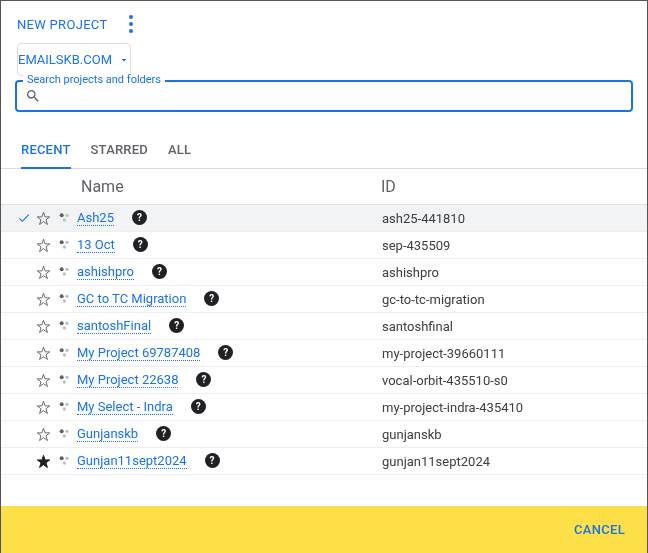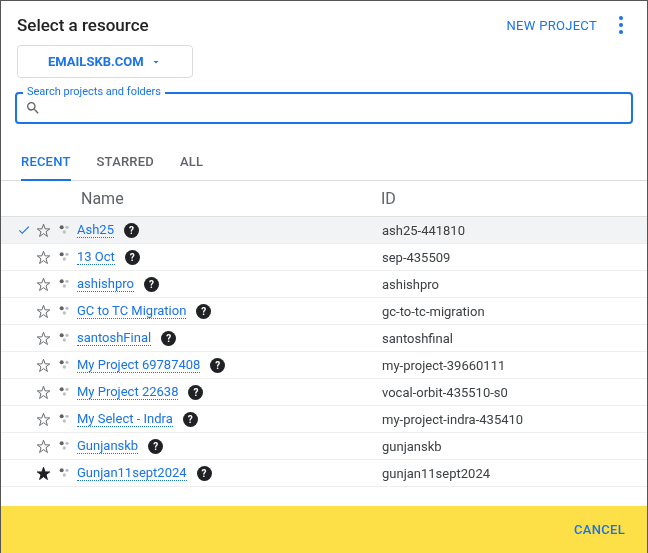--- a/index.html
+++ b/index.html
@@ -3,55 +3,54 @@
 <meta charset="utf-8">
 <style>
 *{box-sizing:border-box;margin:0;padding:0;font-family:Roboto,Arial,sans-serif}
 body{width:648px;height:553px;background:#fff;border:1px solid #555;overflow:hidden}
 .hdr{display:flex;align-items:center;justify-content:space-between;padding:14px 16px 10px 16px}
 .ttl{font-size:17px;font-weight:500;color:#222}
 .hdr-r{display:flex;align-items:center;gap:14px}
 .newp{color:#1a73e8;font-size:13px;font-weight:400;letter-spacing:.3px;cursor:pointer}
 .dots{width:20px;display:flex;flex-direction:column;align-items:center;gap:3px;cursor:pointer}
 .dots span{width:4px;height:4px;background:#1a73e8;border-radius:50%}
-.org{display:inline-flex;align-items:center;gap:6px;border:1px solid #dadce0;border-radius:4px;padding:8px 30px;margin:0 0 14px 16px;color:#1a73e8;font-size:13px;font-weight:700;cursor:pointer}
+.org{display:inline-flex;align-items:center;gap:6px;border:1px solid #dadce0;border-radius:4px;padding:8px 0;margin:0 0 4px 16px;color:#1a73e8;font-size:13px;font-weight:400;cursor:pointer}
 .org svg{width:12px;height:12px;fill:#1a73e8}
 .srchwrap{position:relative;margin:0 14px 20px 14px}
 .srchlbl{position:absolute;top:-7px;left:8px;background:#fff;padding:0 4px;font-size:11px;color:#1a73e8}
 .srchbox{display:flex;align-items:center;border:2px solid #1a73e8;border-radius:4px;padding:6px 8px}
 .srchbox svg{width:16px;height:16px;fill:#5f6368;margin-right:6px}
 .srchbox input{border:none;outline:none;font-size:13px;flex:1}
-.tabs{display:flex;gap:26px;padding:10px 0 0 20px;border-bottom:1px solid #dadce0}
+.tabs{display:flex;gap:20px;padding:10px 0 0 20px;border-bottom:1px solid #dadce0}
 .tab{font-size:13px;font-weight:500;color:#5f6368;padding-bottom:10px;cursor:pointer;letter-spacing:.2px}
 .tab.act{color:#1a73e8;border-bottom:2px solid #1a73e8;margin-bottom:-1px}
 .colh{display:flex;padding:8px 0 8px 80px;border-bottom:1px solid #e0e0e0;font-size:16px;color:#5f6368}
 .colh .c1{width:300px}
 .row{display:flex;align-items:center;padding:5px 0 5px 14px;border-bottom:1px solid #eee;font-size:13px}
 .row.sel{background:#f1f3f4}
 .ck{width:18px;display:flex;justify-content:center}
 .ck svg{width:14px;height:14px;fill:#1a73e8}
 .star{width:20px;cursor:pointer;display:flex;justify-content:center}
 .star svg{width:15px;height:15px;fill:none;stroke:#5f6368;stroke-width:1.5}
 .star.f svg{fill:#202124;stroke:#202124}
 .pico{width:24px;display:flex;justify-content:center}
 .pico svg{width:16px;height:16px}
-.nm{width:305px;display:flex;align-items:flex-end;gap:10px}
+.nm{width:305px;display:flex;align-items:flex-start;gap:18px}
 .link{color:#1a73e8;border-bottom:1px dotted #1a73e8;cursor:pointer}
 .help{width:15px;height:15px;background:#202124;color:#fff;border-radius:50%;display:flex;align-items:center;justify-content:center;font-size:10px;font-weight:700;cursor:pointer}
 .pid{color:#3c4043;font-size:13px}
 .ftr{position:absolute;bottom:0;left:1px;right:1px;display:flex;justify-content:flex-end;padding:16px 22px;background:#fde047;border-top:1px solid #fff}
 .cancel{color:#1a73e8;font-size:13px;font-weight:500;letter-spacing:.3px;cursor:pointer}
 </style>
 </head>
 <body>
 
 
 
 <div class="hdr">
-  <div class="ttl">Select a resource</div>
   <div class="hdr-r">
     <div class="newp">NEW PROJECT</div>
     <div class="dots">
         <span></span>
         <span></span>
         <span></span>
       </div>
   </div>
 </div>
 

